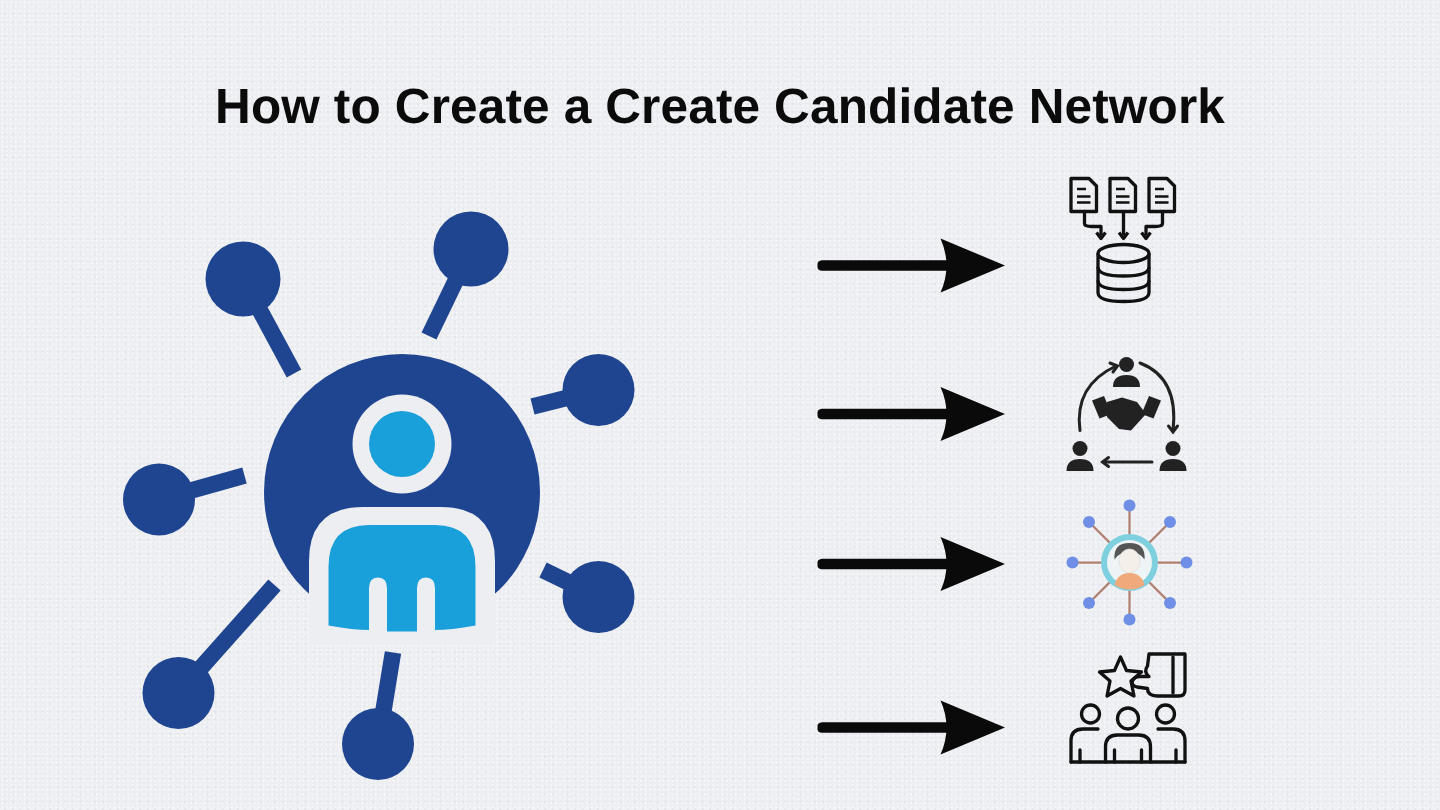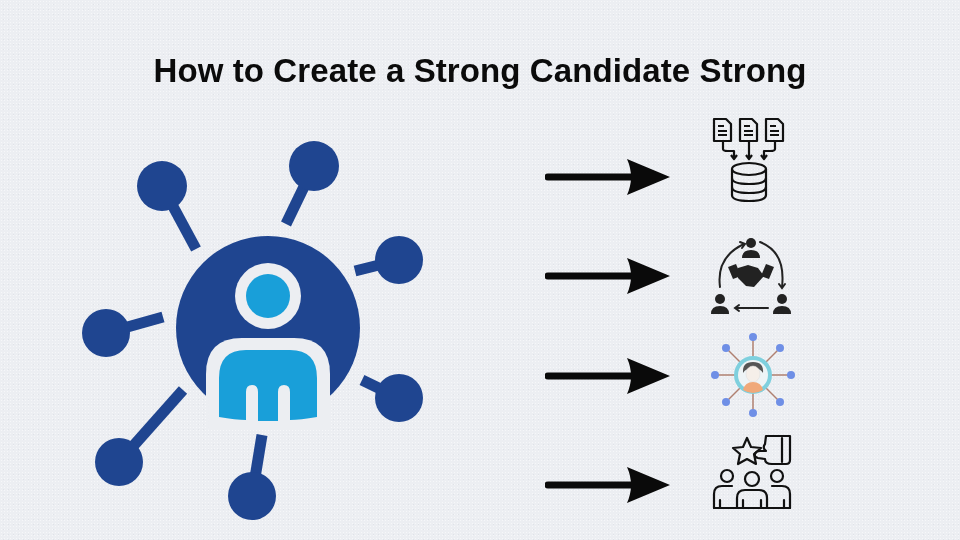--- a/index.html
+++ b/index.html
@@ -25,21 +25,21 @@
   }
   svg { position: absolute; left: 0; top: 0; }
   .arrow { position: absolute; left: 545px; width: 128px; height: 40px; }
   .step-icon { position: absolute; }
 </style>
 </head>
 <body>
 
 <div class="bg-texture"></div>
 
-<div class="title">How to Create a Strong Candidate Strong</div>
+<div class="title">How to Create a Create Candidate Network</div>
 
 <svg width="960" height="540" viewBox="0 0 960 540">
   <g fill="#1f4590" stroke="#1f4590">
 
     <g stroke-width="11" stroke-linecap="butt" fill="none">
       <line x1="162" y1="186" x2="196" y2="249"></line>
       <line x1="314" y1="166" x2="286" y2="224"></line>
       <line x1="399" y1="260" x2="355" y2="271"></line>
       <line x1="106" y1="333" x2="163" y2="317"></line>
       <line x1="399" y1="398" x2="362" y2="380"></line>

